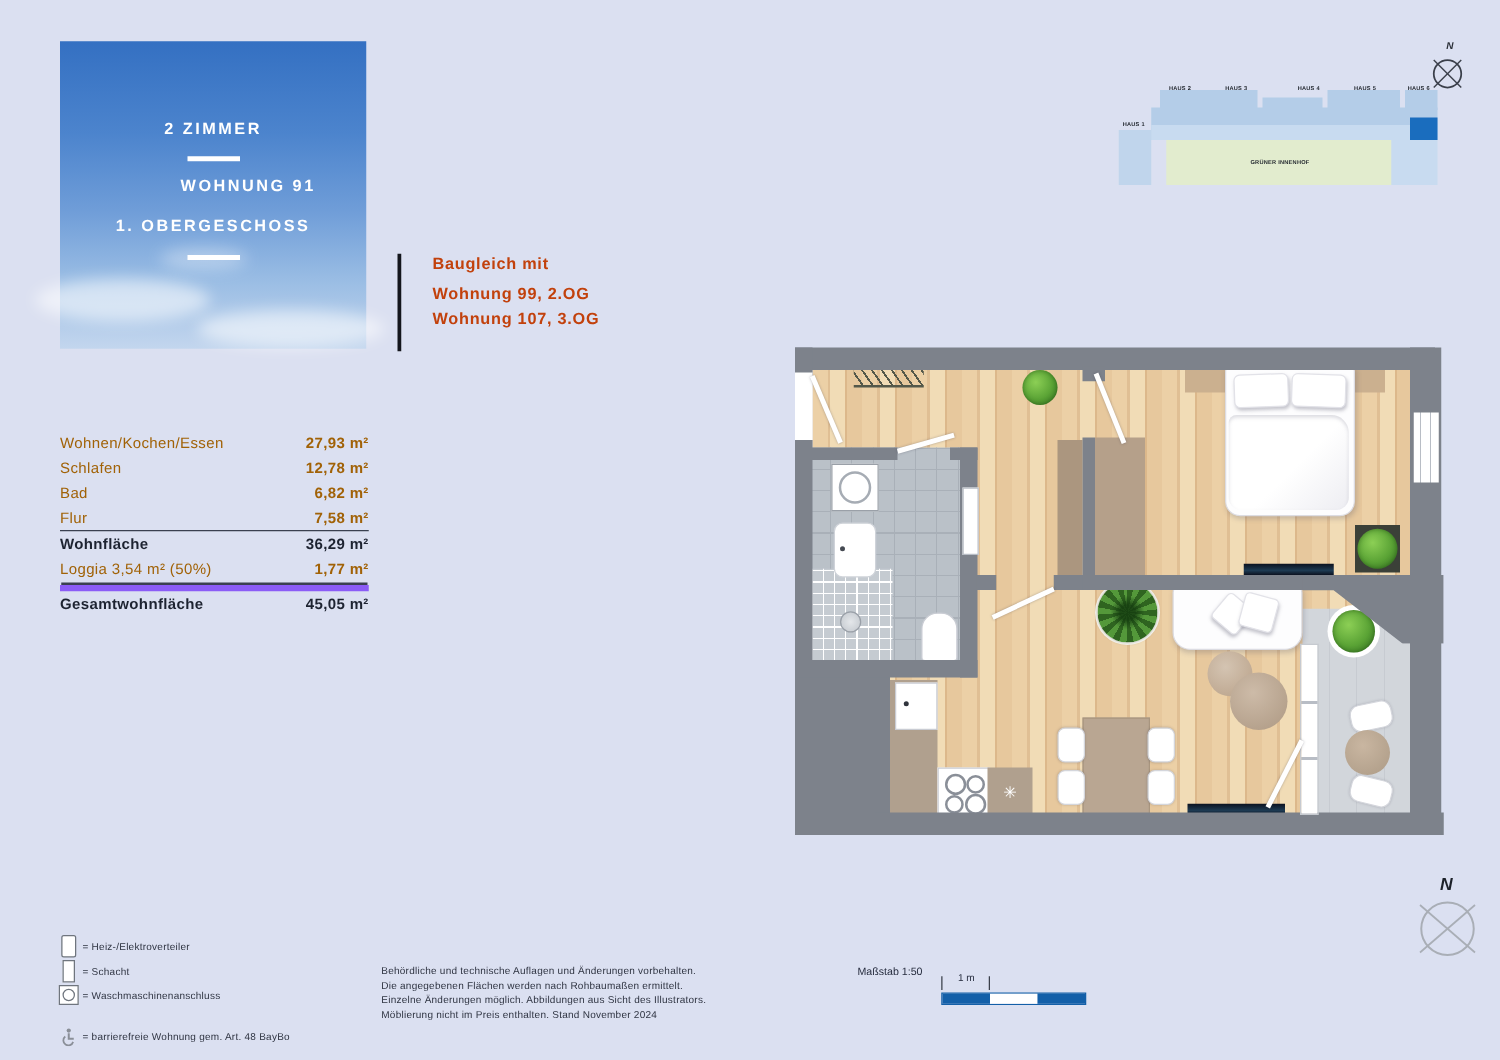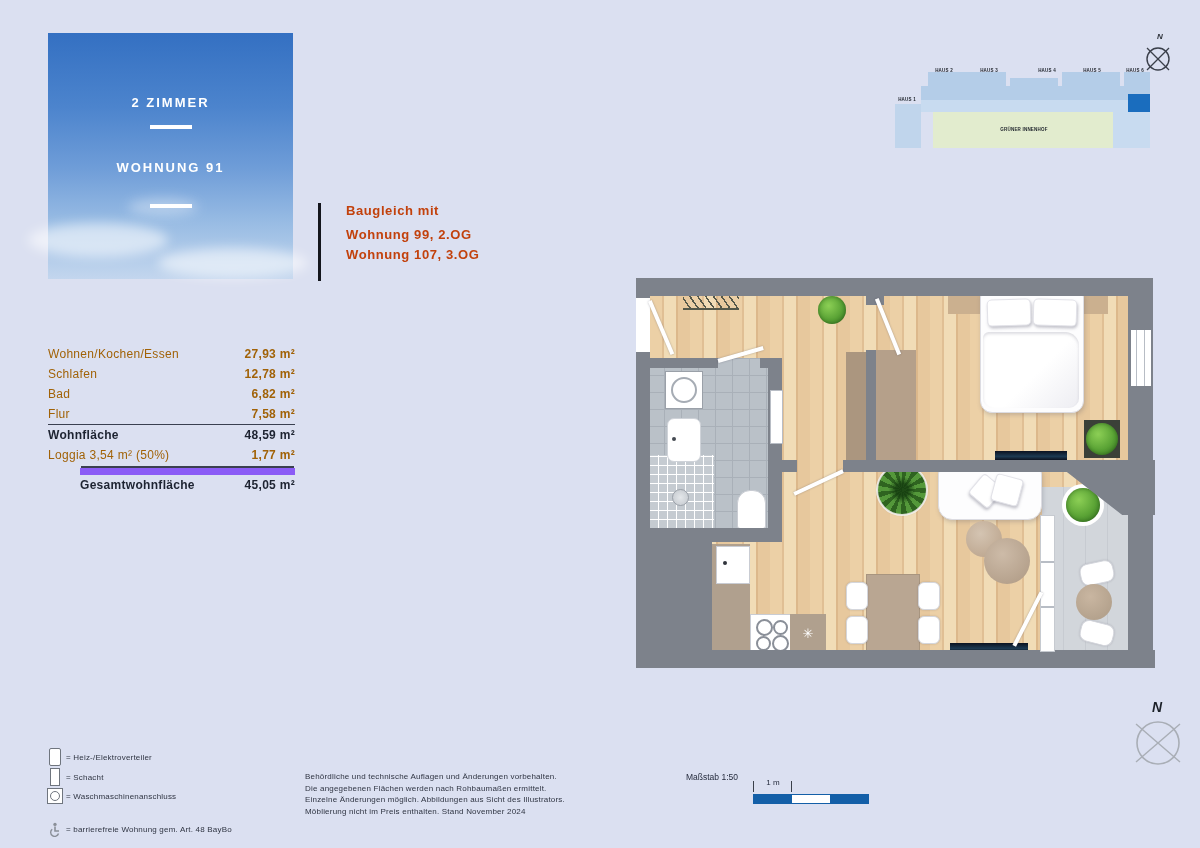--- a/index.html
+++ b/index.html
@@ -16,21 +16,21 @@
   .card-rule{position:absolute;left:102px;width:42px;height:3.5px;background:#fff;}
   
   #baugleich-divider{position:absolute;left:318px;top:203px;width:2.5px;height:78px;background:#14161d;}
   .bg-head{position:absolute;left:346px;top:203px;font-size:13px;font-weight:bold;letter-spacing:.6px;}
   .bg-item{position:absolute;left:346px;font-size:13px;font-weight:bold;letter-spacing:.6px;}
   
   #area-table{position:absolute;left:48px;top:344px;width:247px;}
   .arow{display:flex;justify-content:space-between;align-items:center;height:20px;font-size:12px;color:#a16207;letter-spacing:.3px;}
   .arow.bold{font-weight:bold;color:#1d2331;}
   .arow.rule-single{border-top:1.5px solid #3a4050;}
-  .arow.rule-double{border-top:7px solid #8b5cf6;box-shadow:0 -3px 0 -1px #3a4050;margin-top:3px;margin-left:32px;}
+  .arow.rule-double{border-top:5px solid #8b5cf6;box-shadow:0 -3px 0 -1px #3a4050;margin-top:3px;}
   
   .lrow{position:absolute;left:44px;height:18px;display:flex;align-items:center;}
   .licon{display:inline-block;}
   .llabel{font-size:8px;color:#2f3442;letter-spacing:.2px;}
   
   #disclaimer{position:absolute;left:305px;top:771px;font-size:8px;line-height:11.5px;color:#2f3442;letter-spacing:.2px;}
   
   #scale-label{position:absolute;left:686px;top:772px;font-size:8.5px;color:#262c3e;}
   #scale-unit{position:absolute;left:755px;top:778px;width:36px;text-align:center;font-size:8px;color:#262c3e;}
   .tick{position:absolute;width:1px;height:11px;background:#3a3f4a;top:781px;}
@@ -72,21 +72,22 @@
 <body>
 
 <div id="stage">
 
   <div id="card">
     <div class="cloud" style="left:-20px;top:190px;width:140px;height:34px;"></div>
     <div class="cloud" style="left:110px;top:215px;width:150px;height:30px;"></div>
     <div class="cloud" style="left:80px;top:165px;width:70px;height:18px;opacity:.6;"></div>
     <div class="card-line" style="top:62px;">2 ZIMMER</div>
     <div class="card-rule" style="top:92px;"></div>
-    <div class="card-line" style="top:127px;">WOHNUNG 91</div>
+    <div class="card-line" style="top:108px;margin-left:28px;">WOHNUNG 91</div>
+    <div class="card-line" style="top:140px;">1. OBERGESCHOSS</div>
     <div class="card-rule" style="top:171px;"></div>
   </div>
 
   <div id="baugleich-divider"></div>
   <div class="bg-head txt">Baugleich mit</div>
   <div class="bg-item txt" style="top:227px;">Wohnung 99, 2.OG</div>
   <div class="bg-item txt" style="top:247px;">Wohnung 107, 3.OG</div>
 
   <div id="area-table">
       <div class="arow">
@@ -100,21 +101,21 @@
       <div class="arow">
         <span>Bad</span>
         <span style="font-weight: bold;">6,82 m²</span>
       </div>
       <div class="arow">
         <span>Flur</span>
         <span style="font-weight: bold;">7,58 m²</span>
       </div>
       <div class="arow bold rule-single">
         <span>Wohnfläche</span>
-        <span style="font-weight: bold;">48,59 m²</span>
+        <span style="font-weight: bold;">36,29 m²</span>
       </div>
       <div class="arow">
         <span>Loggia 3,54 m² (50%)</span>
         <span style="font-weight: bold;">1,77 m²</span>
       </div>
       <div class="arow bold rule-double">
         <span>Gesamtwohnfläche</span>
         <span style="font-weight: bold;">45,05 m²</span>
       </div>
     </div>

